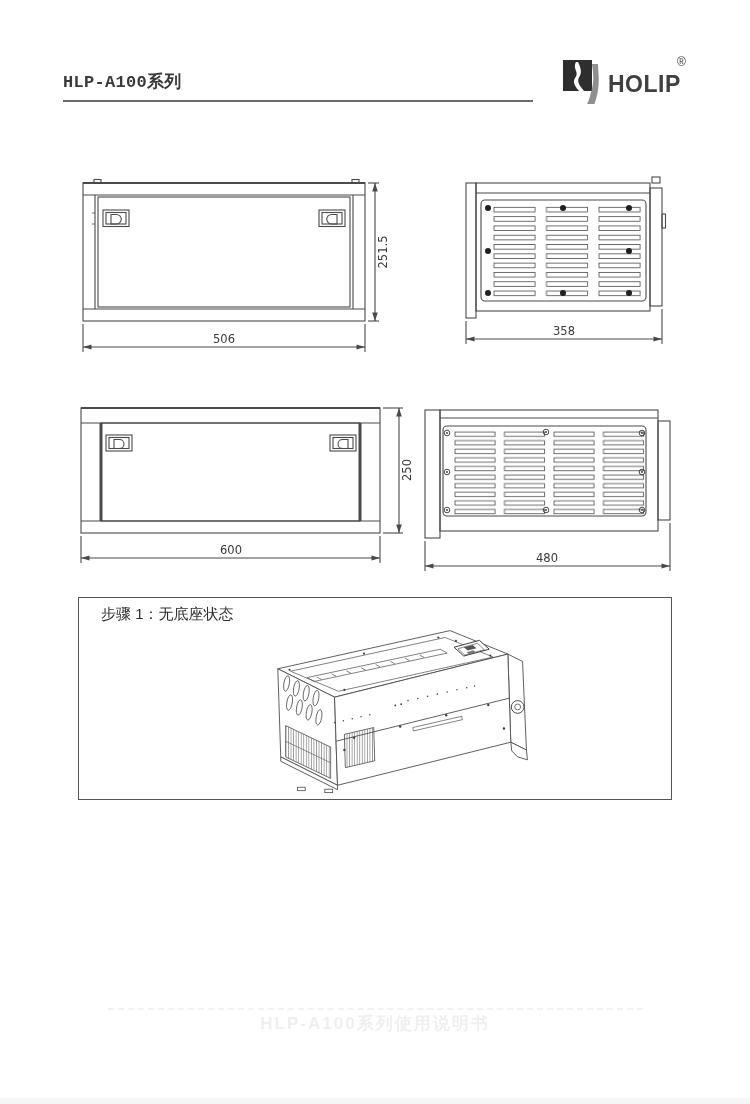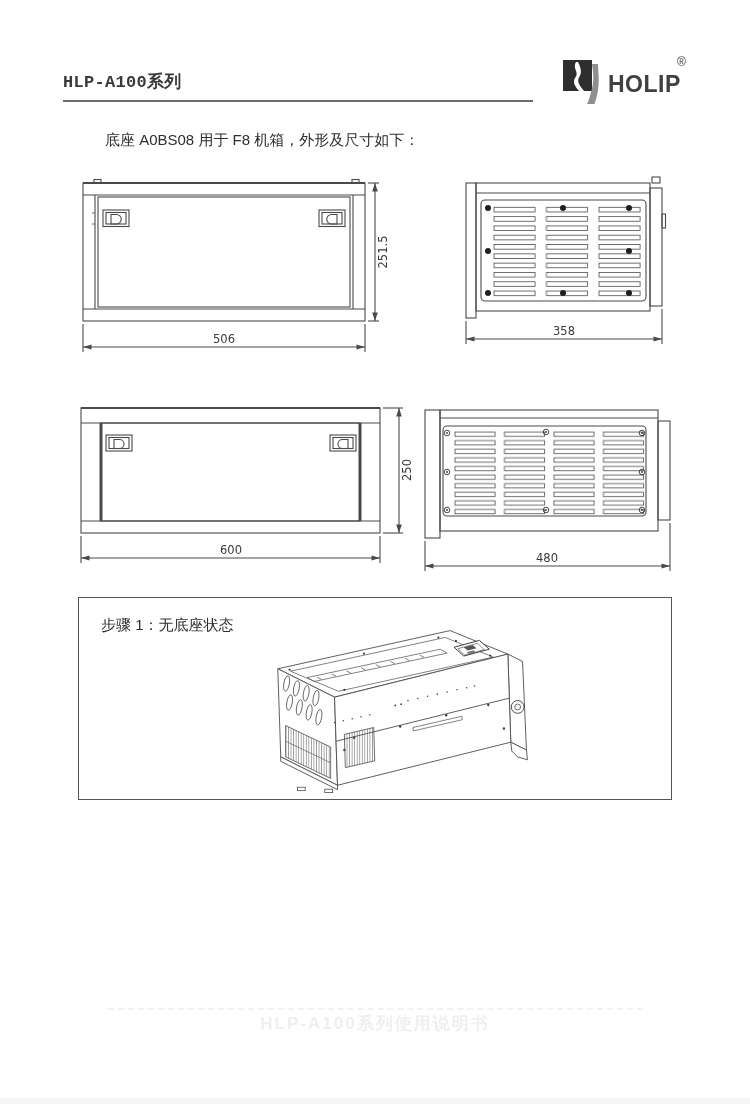--- a/index.html
+++ b/index.html
@@ -14,21 +14,21 @@
   .para{position:absolute;left:105px;font-size:15px;color:#2f2f2f;line-height:1.2;}
   .p1{top:131px;}
   .p2{top:371px;}
   .p3{top:574px;}
   .drawing{position:absolute;}
   .d1{left:58px;top:166px;}
   .d2{left:438px;top:166px;}
   .d3{left:56px;top:398px;}
   .d4{left:416px;top:398px;}
   .step-box{position:absolute;left:78px;top:597px;width:592px;height:201px;border:1.6px solid #555;background:#fff;}
-  .step-label{position:absolute;left:22px;top:7px;font-size:15px;color:#2f2f2f;margin-top:11px;}
+  .step-label{position:absolute;left:22px;top:7px;font-size:15px;color:#2f2f2f;}
   .iso{position:absolute;left:164px;top:14px;}
   .dim-text{font-family:"DejaVu Sans",sans-serif;font-size:11.5px;fill:#3a3a3a;}
   .wm-dash{position:absolute;left:108px;top:1008px;width:535px;border-top:2px dashed #f2f2f2;}
   .watermark{position:absolute;left:0;top:1012px;width:750px;text-align:center;
              font-size:17px;font-weight:700;color:#efefef;letter-spacing:2px;}
   .bottom-band{position:absolute;left:0;bottom:0;width:750px;height:6px;background:#f5f6f7;}
   svg{display:block;}
   .ln{stroke:#4a4a4a;fill:none;stroke-width:1.1;}
   .arr{fill:#4a4a4a;stroke:none;}
 </style>
@@ -42,21 +42,20 @@
   <div class="logo">
     <svg class="logo-icon" width="44" height="48" viewBox="0 0 44 48">
       <rect x="0" y="2" width="29" height="31" fill="#2e2e2e"></rect>
       <path d="M13,4 C9,11 17,14 12,20 C9,24.5 13,29.5 16,33 L21,33 C16,27 13.5,23 16.5,18.5 C19.5,14 17,8 15,4 Z" fill="#ffffff"></path>
       <path d="M29,6 C30.5,16 31.5,24 27.5,36 C26.5,40 25.5,43.5 24,46 L31.5,46 C34.5,38 36.5,27 35.5,16 L35,6 Z" fill="#8f8f8f"></path>
     </svg>
     <div class="brand-name">HOLIP</div>
     <div class="registered">®</div>
   </div>
 
-  <div class="para p1">底座 A0BS08 用于 F8 机箱，外形及尺寸如下：</div>
 
   <svg class="drawing d1" width="340" height="192" viewBox="0 0 340 192">
     <g class="ln">
       <rect x="25" y="17" width="282" height="138"></rect>
       <line x1="25" y1="17" x2="307" y2="17" stroke-width="2.1"></line>
       <line x1="25" y1="29" x2="307" y2="29"></line>
       <rect x="36" y="13.5" width="7" height="3.5"></rect>
       <rect x="294" y="13.5" width="7" height="3.5"></rect>
       <line x1="37" y1="29" x2="37" y2="143"></line>
       <line x1="295" y1="29" x2="295" y2="143"></line>

